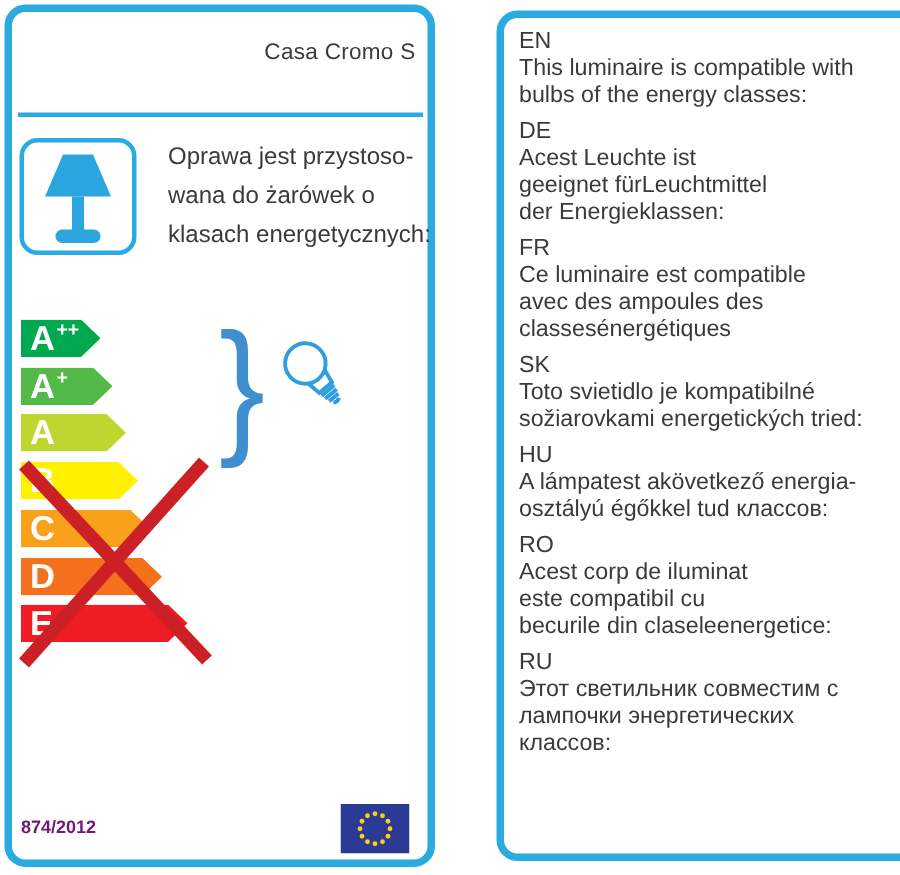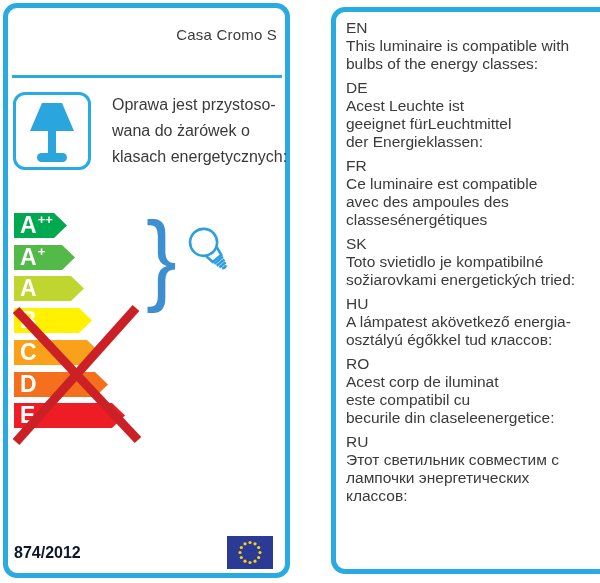--- a/index.html
+++ b/index.html
@@ -23,21 +23,21 @@
   }
   .arrow-letter{color:#fff;font-weight:bold;font-size:23px;line-height:25px;padding-left:6px;}
   .arrow-sup{color:#fff;font-weight:bold;font-size:13px;position:relative;top:-6px;left:1px;}
   .cross-svg{position:absolute;left:0;top:292px;}
   .brace{
     position:absolute;left:138px;top:197px;width:44px;height:112px;
     font-size:92px;line-height:106px;color:#3e8fd0;font-weight:400;
     transform:scaleY(1.08);transform-origin:center;
   }
   .bulb-svg{position:absolute;left:172px;top:212px;}
-  .lp-reg{position:absolute;left:6px;top:536px;font-size:16px;font-weight:bold;color:#0f172a;}
+  .lp-reg{position:absolute;left:6px;top:536px;font-size:12px;font-weight:bold;color:#701a75;}
   .eu-flag{position:absolute;left:219px;top:528px;}
   
   .lang-block{margin-bottom:5px;}
   .lang-code{font-size:15.5px;line-height:19px;color:#3a3a3a;}
   .lang-line{font-size:15.5px;line-height:18px;color:#3a3a3a;}
 </style>
 </head>
 <body>
 
 <div id="stage">

